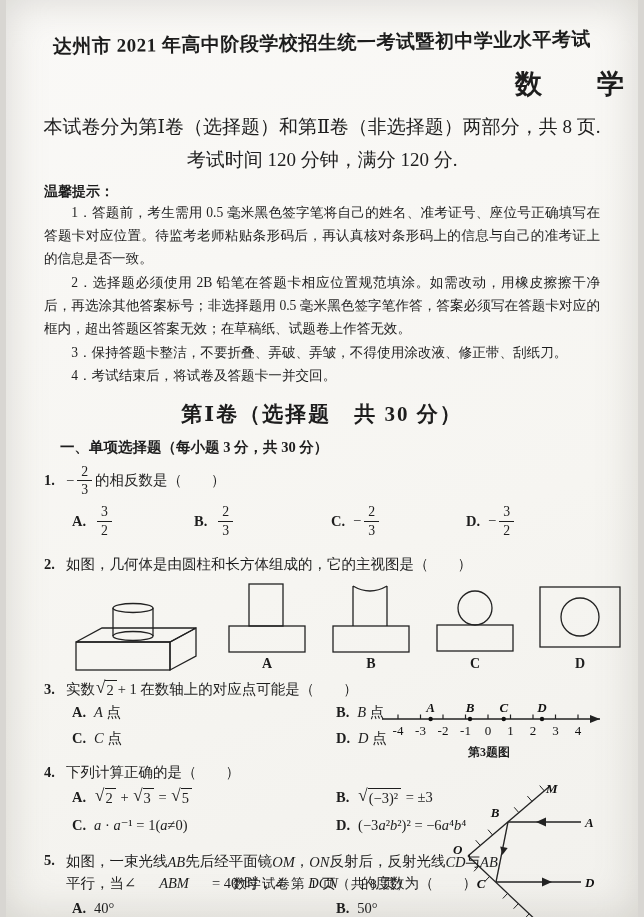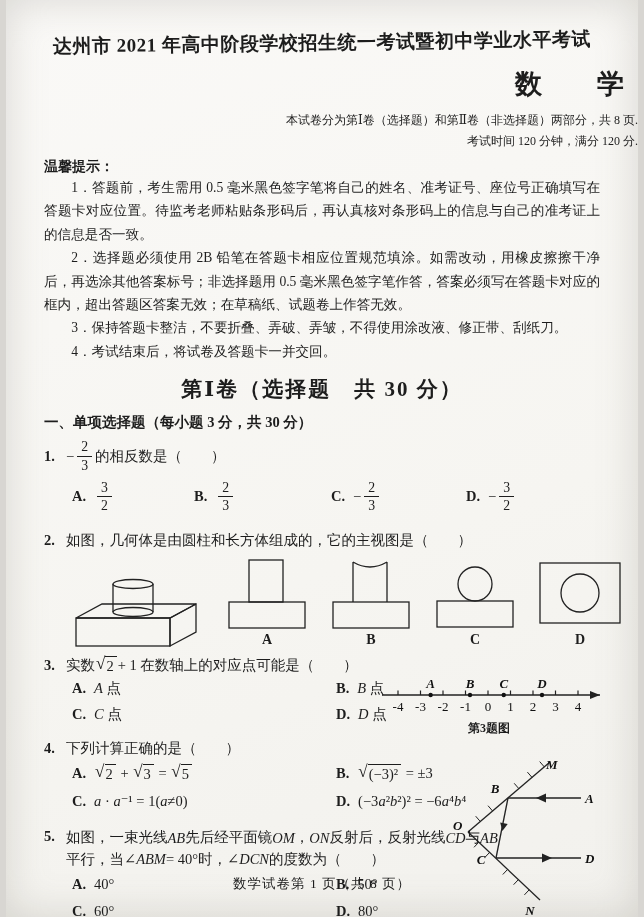--- a/index.html
+++ b/index.html
@@ -6,25 +6,25 @@
   .sheet{
     position:relative;width:632px;height:917px;margin:0 auto;
     background:linear-gradient(160deg,#faf9f7 0%,#f6f5f1 60%,#f2f1ed 100%);
     font-family:"Liberation Serif","DejaVu Serif",serif;
     color:#1d1d1d;overflow:hidden;
     box-shadow:inset 0 0 40px rgba(120,115,105,.25);
   }
   .content{padding:0 38px;}
   .exam-title{margin-top:30px;text-align:center;font-size:19px;font-weight:700;transform:rotate(-0.8deg);letter-spacing:.5px;}
   .exam-subject{margin-top:10px;text-align:right;font-size:27px;font-weight:700;letter-spacing:14px;text-indent:14px;}
-  .intro{margin-top:8px;text-align:right;font-size:12px;line-height:1.75;}
+  .intro{margin-top:8px;text-align:center;font-size:19px;line-height:1.75;}
   .notice-title{margin-top:6px;font-size:14px;font-weight:700;}
   .notices p{margin:0;font-size:13.6px;line-height:1.72;text-indent:2em;text-align:justify;}
   .section-title{margin-top:12px;text-align:center;font-size:21px;font-weight:700;letter-spacing:2px;}
-  .part-title{margin-top:10px;font-size:14.5px;font-weight:700;}
+  .part-title{margin-top:10px;font-size:14.5px;font-weight:700;margin-left:16px;}
   .q{position:relative;font-size:14.5px;}
   .qhead{display:flex;align-items:center;margin-top:8px;}
   .qno{font-weight:700;width:22px;flex:0 0 22px;}
   .stem{display:flex;align-items:center;flex-wrap:wrap;}
   .optrow{position:relative;}
   .opt{position:absolute;display:flex;align-items:center;white-space:nowrap;}
   .opt .ol{font-weight:700;margin-right:8px;}
   .it{font-style:italic;}
   .frac{display:inline-flex;flex-direction:column;align-items:center;vertical-align:middle;line-height:1;margin:0 3px;font-size:.95em;}
   .fn{padding:0 4px 2px;border-bottom:1.3px solid #1d1d1d;}
@@ -35,21 +35,21 @@
   .figrow{display:flex;align-items:flex-end;margin:6px 0 0 14px;gap:14px;}
   .figcell{display:flex;flex-direction:column;align-items:center;}
   .figlabel{font-weight:700;font-size:14px;margin-top:2px;}
   svg{display:block;}
   .sline{stroke:#222;stroke-width:1.3;fill:none;}
   .sfill{fill:#222;}
   .fig-abs{position:absolute;}
   .figcap{text-align:center;font-weight:700;font-size:12px;margin-top:1px;}
   .svgtext{font-family:"Liberation Serif","DejaVu Serif",serif;}
   .page-footer{position:absolute;bottom:24px;left:0;width:100%;text-align:center;font-size:13.5px;letter-spacing:1px;}
-  .q5stem{margin-left:22px;line-height:1.75;}
+  .q5stem{margin-left:22px;line-height:1.75;gap:23px;}
 </style>
 </head>
 <body>
 
 <div class="sheet">
   <div class="exam-title">达州市 2021 年高中阶段学校招生统一考试暨初中学业水平考试</div>
   <div class="exam-subject">数　学</div>
   <div class="intro">
     <div>本试卷分为第Ⅰ卷（选择题）和第Ⅱ卷（非选择题）两部分，共 8 页.</div>
     <div>考试时间 120 分钟，满分 120 分.</div>

